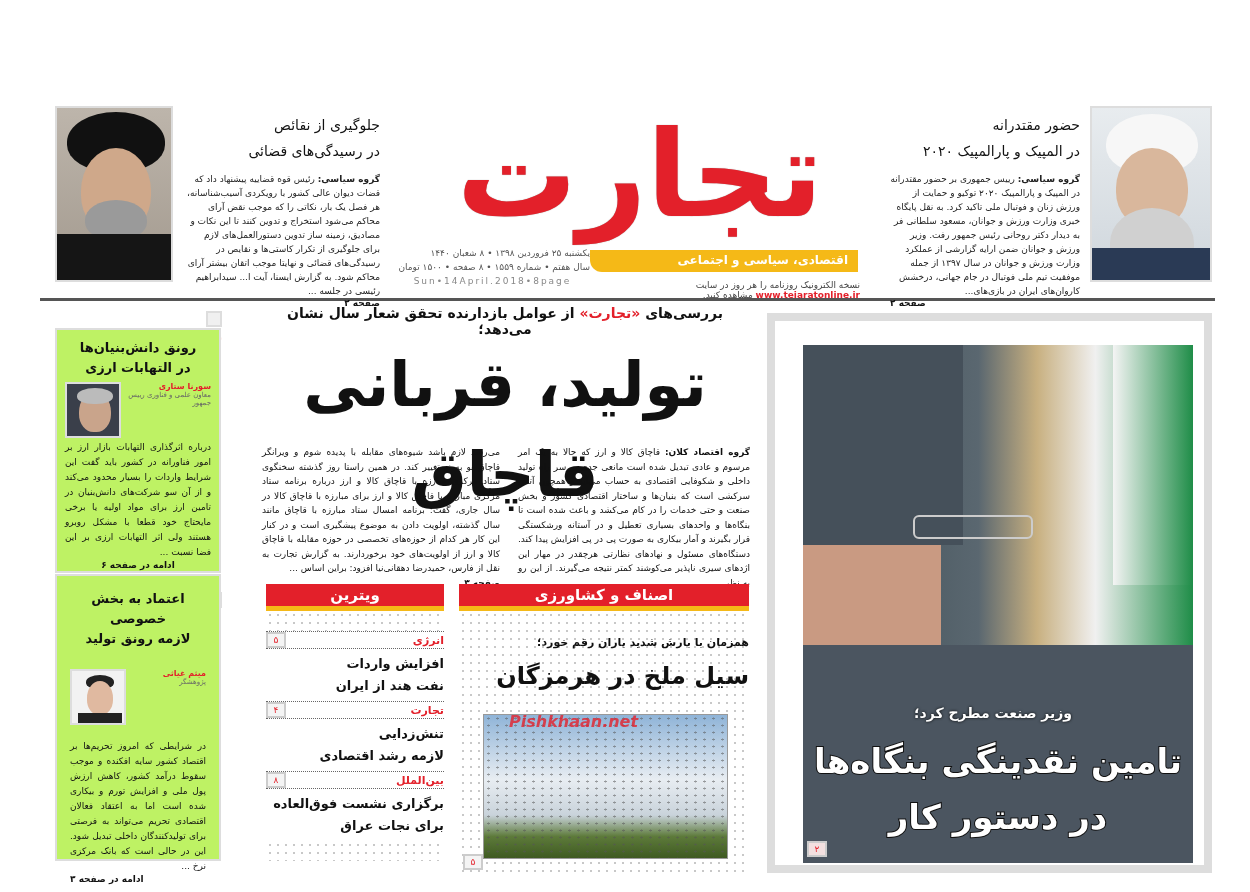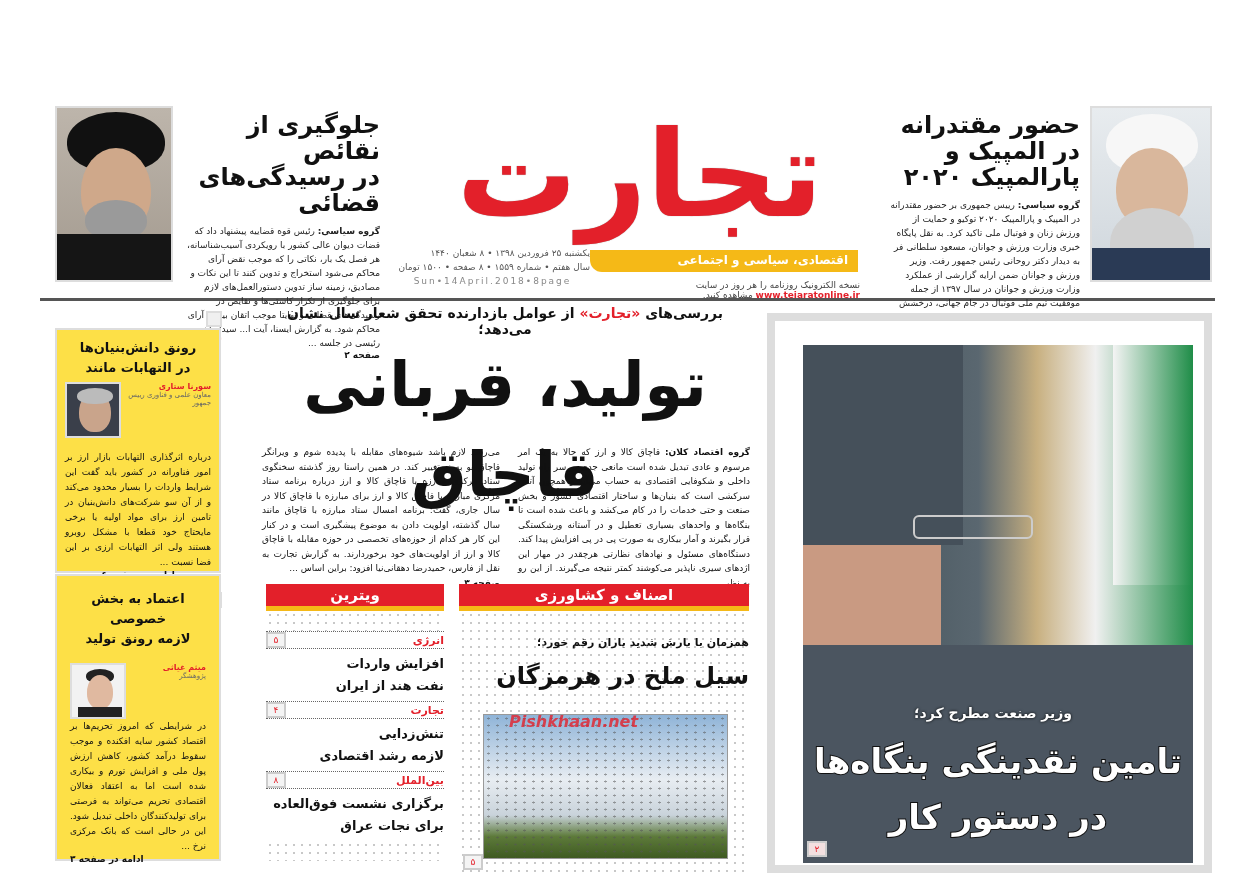--- a/index.html
+++ b/index.html
@@ -13,26 +13,26 @@
 #logo-word{position:absolute;left:0;top:-10px;width:440px;text-align:center;font-size:120px;font-weight:bold;color:#e3202a;line-height:170px;letter-spacing:-4px;-webkit-text-stroke:6px #fff;paint-order:stroke fill;text-shadow:0 0 1px #999}
 #tagline{left:590px;top:250px;width:268px;height:22px;background:#f5b917;color:#fff;font-size:12px;font-weight:bold;padding:3px 10px;border-radius:0 0 0 12px}
 #dateblock{left:395px;top:246px;width:195px;font-size:9px;color:#555;line-height:14px}
 #eng-date{letter-spacing:2px;color:#888}
 #site-note{left:590px;top:280px;width:270px;font-size:9px;color:#444}
 #site-note b{color:#e3202a}
 .rule{left:40px;top:298px;width:1175px;height:3px;background:#555}
 
 .photo{background:linear-gradient(180deg,#cfd6dc 0%,#9aa4ad 100%);border:2px solid #ddd;overflow:hidden}
 .photo .head{position:absolute;border-radius:50% 50% 45% 45%}
-.story-title{font-size:24px;font-weight:bold;line-height:26px}
+.story-title{font-size:14px;font-weight:normal;line-height:26px}
 .story-body{font-size:9px;line-height:14px;color:#222}
 .story-body b{font-weight:bold}
 .pg{font-size:9px;font-weight:bold}
 
-.box{border:2px solid #ddd;background:#fde047}
+.box{border:2px solid #ddd;background:#bef264}
 .box-tag{font-size:12px;font-weight:bold;color:#e3202a}
 .sq{display:inline-block;width:16px;height:16px;border:2px solid #ddd;background:#f0f0f0;vertical-align:middle}
 .col-title{font-size:13px;font-weight:bold;line-height:20px;text-align:center}
 .byline{font-size:8px;color:#e3202a;font-weight:bold}
 .role{font-size:7px;color:#666}
 .col-body{font-size:9px;line-height:15px;text-align:justify}
 
 #kicker{left:260px;top:305px;width:490px;text-align:center;font-size:14px;font-weight:bold}
 #kicker .red{color:#e3202a}
 #mainhead{left:255px;top:340px;width:500px;text-align:center;font-size:62px;font-weight:bold;line-height:90px;letter-spacing:-2px}
@@ -91,54 +91,54 @@
   <div class="story-body" style="margin-top:8px"><b>گروه سیاسی:</b> <span>رئیس قوه قضاییه پیشنهاد داد که قضات دیوان عالی کشور با رویکردی آسیب‌شناسانه، هر فصل یک بار، نکاتی را که موجب نقض آرای محاکم می‌شود استخراج و تدوین کنند تا این نکات و مصادیق، زمینه ساز تدوین دستورالعمل‌های لازم برای جلوگیری از تکرار کاستی‌ها و نقایص در رسیدگی‌های قضائی و نهایتا موجب اتقان بیشتر آرای محاکم شود. به گزارش ایسنا، آیت ا... سیدابراهیم رئیسی در جلسه ...</span></div>
   <div class="pg">صفحه ۲</div>
 </div>
 
 <div class="abs rtl" style="left:150px;top:308px;width:72px">
   <span class="sq"></span>
   <span class="box-tag">سرمقاله</span>
 </div>
 <div class="abs box rtl" style="left:55px;top:328px;width:166px;height:245px;padding:8px">
   <div class="col-title">رونق دانش‌بنیان‌ها</div>
-  <div class="col-title">در التهابات مانند</div>
+  <div class="col-title">در التهابات ارزی</div>
   <div style="display:flex;gap:4px;margin-top:4px">
     <div style="flex:1">
       <div class="byline">سورنا ستاری</div>
       <div class="role">معاون علمی و فناوری رییس جمهور</div>
     </div>
     <div class="photo" style="width:56px;height:56px;background:#3a3f4a;position:relative">
       <div class="head" style="left:12px;top:8px;width:32px;height:40px;background:#c9a48b"></div>
       <div class="head" style="left:10px;top:4px;width:36px;height:16px;background:#bbb"></div>
     </div>
   </div>
-  <div class="col-body" style="margin-top:12px">درباره اثرگذاری التهابات بازار ارز بر امور فناورانه در کشور باید گفت این شرایط واردات را بسیار محدود می‌کند و از آن سو شرکت‌های دانش‌بنیان در تامین ارز برای مواد اولیه یا برخی مایحتاج خود قطعا با مشکل روبرو هستند ولی اثر التهابات ارزی بر این فضا نسبت ...</div>
+  <div class="col-body" style="margin-top:2px">درباره اثرگذاری التهابات بازار ارز بر امور فناورانه در کشور باید گفت این شرایط واردات را بسیار محدود می‌کند و از آن سو شرکت‌های دانش‌بنیان در تامین ارز برای مواد اولیه یا برخی مایحتاج خود قطعا با مشکل روبرو هستند ولی اثر التهابات ارزی بر این فضا نسبت ...</div>
   <div class="pg" style="text-align:center">ادامه در صفحه ۶</div>
 </div>
 
 <div class="abs rtl" style="left:150px;top:589px;width:72px">
   <span class="sq"></span>
   <span class="box-tag">یادداشت</span>
 </div>
 <div class="abs box rtl" style="left:55px;top:574px;width:166px;height:287px;padding:13px">
   <div class="col-title">اعتماد به بخش خصوصی</div>
   <div class="col-title">لازمه رونق تولید</div>
-  <div style="display:flex;gap:4px;margin-top:14px">
+  <div style="display:flex;gap:4px;margin-top:20px">
     <div style="flex:1">
       <div class="byline">میثم غیاثی</div>
       <div class="role">پژوهشگر</div>
     </div>
     <div class="photo" style="width:56px;height:56px;background:#f2f2f2;position:relative">
       <div class="head" style="left:14px;top:4px;width:28px;height:14px;background:#222"></div>
       <div class="head" style="left:15px;top:10px;width:26px;height:34px;background:#e0b9a0"></div>
       <div class="abs" style="left:6px;top:42px;width:44px;height:14px;background:#222"></div>
     </div>
   </div>
-  <div class="col-body" style="margin-top:0">در شرایطی که امروز تحریم‌ها بر اقتصاد کشور سایه افکنده و موجب سقوط درآمد کشور، کاهش ارزش پول ملی و افزایش تورم و بیکاری شده است اما به اعتقاد فعالان اقتصادی تحریم می‌تواند به فرصتی برای تولیدکنندگان داخلی تبدیل شود. این در حالی است که بانک مرکزی نرخ ...</div>
+  <div class="col-body" style="margin-top:14px">در شرایطی که امروز تحریم‌ها بر اقتصاد کشور سایه افکنده و موجب سقوط درآمد کشور، کاهش ارزش پول ملی و افزایش تورم و بیکاری شده است اما به اعتقاد فعالان اقتصادی تحریم می‌تواند به فرصتی برای تولیدکنندگان داخلی تبدیل شود. این در حالی است که بانک مرکزی نرخ ...</div>
   <div class="pg" style="text-align:left">ادامه در صفحه ۳</div>
 </div>
 
 <div class="abs rtl" id="kicker" style="text-align:center">
   <span>بررسی‌های</span>
   <span class="red">«تجارت»</span>
   <span>از عوامل بازدارنده تحقق شعار سال نشان می‌دهد؛</span>
 </div>
 <div class="abs rtl" id="mainhead" style="text-align:center">تولید، قربانی قاچاق</div>
 <div class="abs rtl body-col" style="left:518px;top:445px;width:232px">

